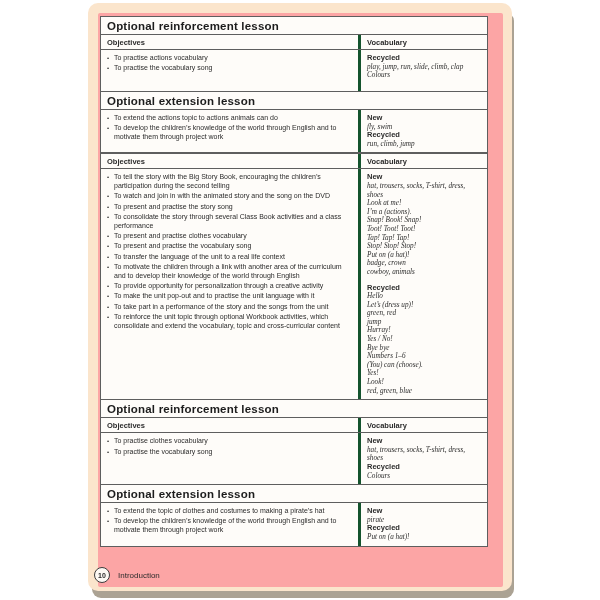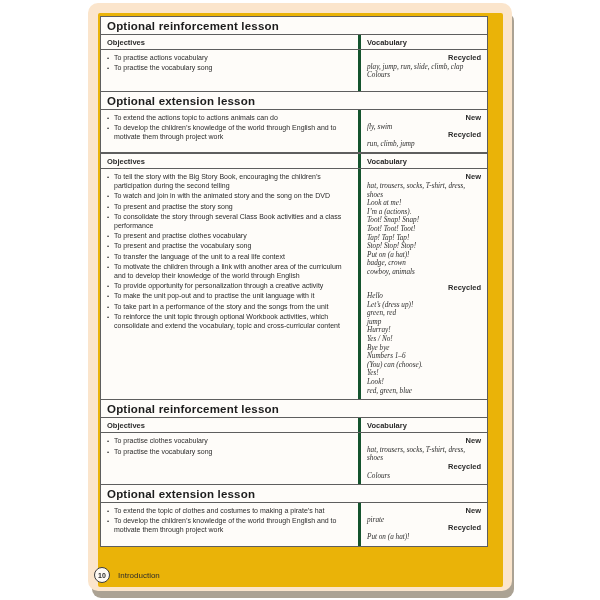--- a/index.html
+++ b/index.html
@@ -6,21 +6,21 @@
   html,body { width:600px; height:600px; background:#ffffff; overflow:hidden;
               font-family:"Liberation Sans", sans-serif; color:#2b2b2b; }
 
   .scan-page {
     position:absolute; left:88px; top:3px; width:424px; height:588px;
     background:#fbe5cc; border-radius:10px;
     box-shadow:3px 8px 0 -1px #aba293;
   }
   .page-inner {
     position:absolute; left:10px; top:10px; right:9px; bottom:4px;
-    background:#eab308; border-radius:2px;
+    background:#fca5a5; border-radius:2px;
   }
   .content { position:absolute; left:2px; top:3px; width:388px; }
 
   .lesson-table { width:388px; border:1px solid #5e5e5e; background:#fefcf9; }
   .lesson-table > div + div { border-top:1px solid #5e5e5e; }
 
   .t-heading {
     font-size:11.5px; font-weight:bold; letter-spacing:0.2px;
     padding:3px 6px 2px 6px; color:#1c1c1c;
   }
@@ -28,21 +28,21 @@
   .c-obj { width:260px; border-right:3px solid #14532d; padding:2px 6px; }
   .c-voc { flex:1; padding:2px 6px; }
   .t-colhead { font-size:7.5px; font-weight:bold; padding-top:3px; padding-bottom:2px; }
 
   .obj-list { list-style:none; margin:2px 0; }
   .obj-list li { display:flex; font-size:7px; line-height:8.8px; margin:1.5px 0; }
   .obj-list .b { width:7px; flex:none; font-size:6px; line-height:8.8px; }
 
   .voc-list { margin:2px 0; }
   .v-line { font-size:7px; line-height:8.6px; }
-  .v-line.v-bold { font-weight:bold; font-size:7.5px; font-style:normal;text-align:right; }
+  .v-line.v-bold { font-weight:bold; font-size:7.5px; font-style:normal; }
   .v-line.v-italic { font-style:italic; font-family:Liberation Serif, serif; font-size:7.2px; }
   .v-line.v-gap { margin-top:7px; }
 
   .r-body-a   { min-height:42px; }
   .r-body-b   { min-height:40px; }
   .r-body-main{ min-height:212px; }
   .r-body-c   { min-height:50px; }
   .r-body-d   { min-height:42px; }
 
   .unit-title { font-size:17px; font-weight:bold; color:#1c1c1c;
@@ -179,21 +179,21 @@
                 </li>
               </ul>
           </div>
           <div class="c-voc">
             <div class="voc-list">
 
             <div class="v-line v-bold">New</div>
                 <div class="v-line v-italic">hat, trousers, socks, T-shirt, dress, shoes</div>
                 <div class="v-line v-italic">Look at me!</div>
                 <div class="v-line v-italic">I’m a (actions).</div>
-                <div class="v-line v-italic">Toot! Snap! Snap!</div>
+                <div class="v-line v-italic">Snap! Book! Snap!</div>
                 <div class="v-line v-italic">Toot! Toot! Toot!</div>
                 <div class="v-line v-italic">Tap! Tap! Tap!</div>
                 <div class="v-line v-italic">Stop! Stop! Stop!</div>
                 <div class="v-line v-italic">Put on (a hat)!</div>
                 <div class="v-line v-italic">badge, crown</div>
                 <div class="v-line v-italic">cowboy, animals</div>
                 <div class="v-line v-bold v-gap">Recycled</div>
                 <div class="v-line v-italic">Hello</div>
                 <div class="v-line v-italic">Let’s (dress up)!</div>
                 <div class="v-line v-italic">green, red</div>

